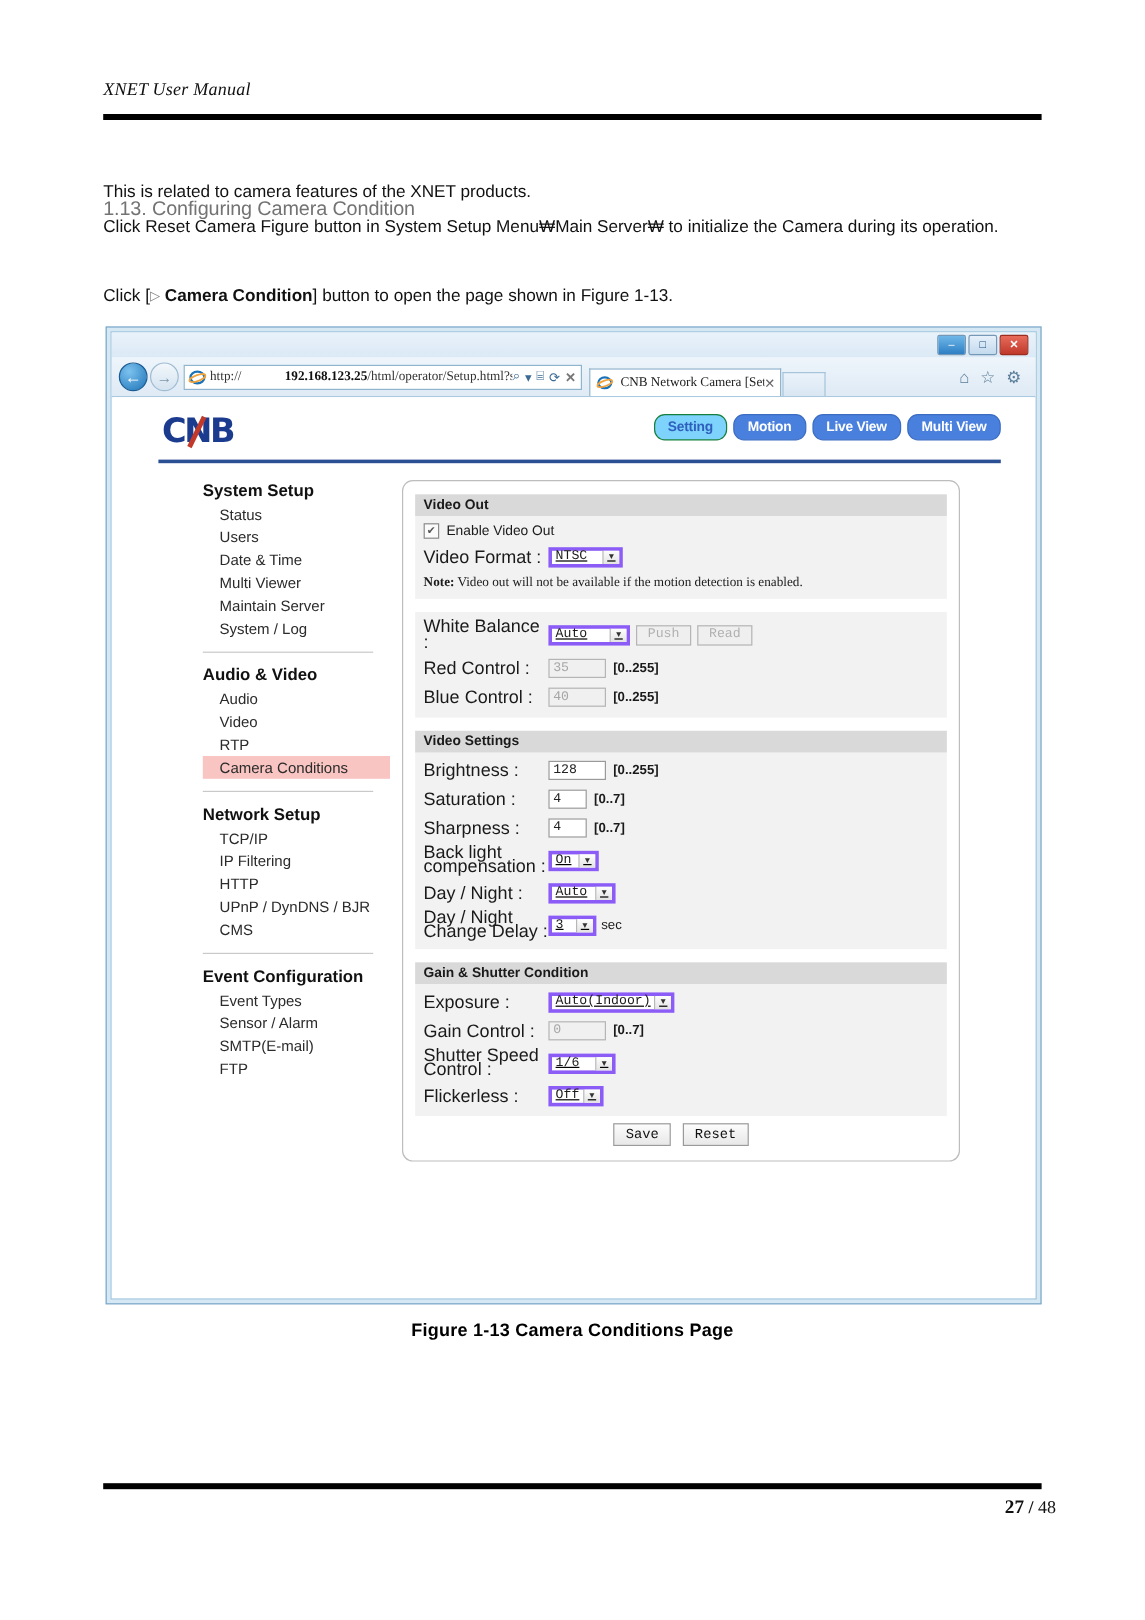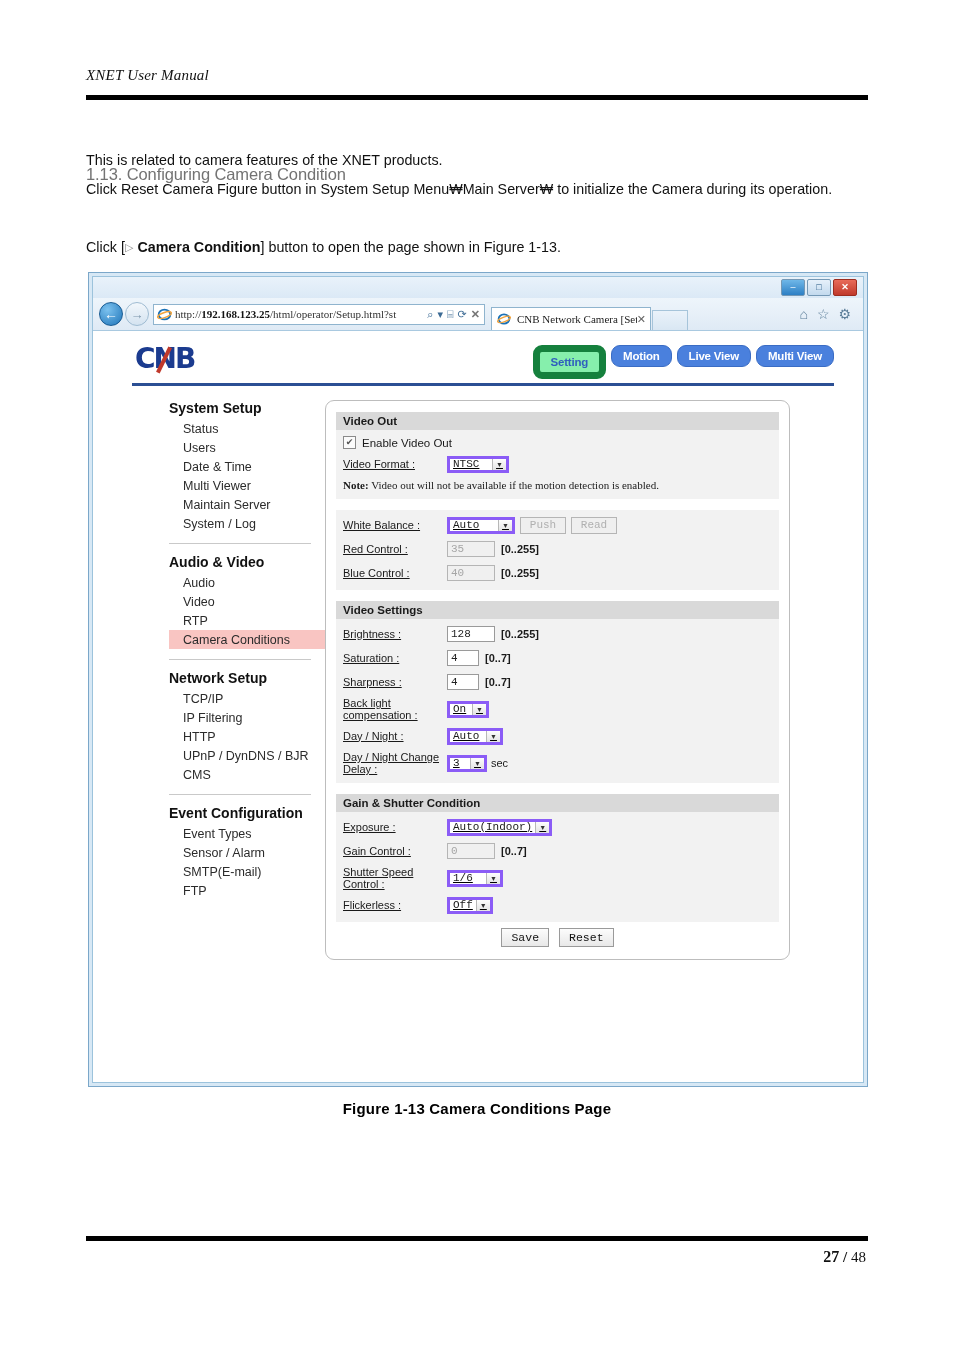--- a/index.html
+++ b/index.html
@@ -77,21 +77,21 @@
     position: absolute;
     left: 0; top: 1100px;
     width: 954px;
     text-align: center;
     font-size: 15px;
     font-weight: bold;
     letter-spacing: .2px;
   }
   .footer-page {
     position: absolute;
-    right: 88px; top: 1248px;
+    right: 74px; top: 1248px;
     font-size: 15px;
     font-family: "Liberation Serif", serif;
     color: #111;
   }
   .footer-page .cur { font-weight: bold; font-size: 16px; }
   .footer-page .sl { font-weight: bold; }
 
   
   .browser {
     position: absolute;
@@ -185,21 +185,21 @@
     margin: 0 3px 0 1px;
   }
   .urltext {
     font-size: 11px;
     font-family: "Liberation Serif", serif;
     color: #333;
     white-space: nowrap;
     overflow: hidden;
     flex: 1;
   }
-  .urltext b { color: #111; font-weight: bold; }
+  .urltext b { color: #111; font-weight: bold; padding-left: 36px; }
   .url-icons {
     display: flex; align-items: center; gap: 4px;
     font-size: 11px; color: #3b6a94;
     padding-right: 2px;
     flex: none;
   }
   .url-icons .x { color: #777; font-weight: bold; }
   .tab {
     width: 160px; height: 23px;
     margin-left: 6px;
@@ -280,23 +280,23 @@
     border-radius: 9px;
     font-size: 11.5px;
     font-weight: bold;
     color: #fff;
     background: #4a80dd;
     border: 1px solid #3a6cc4;
     display: flex; align-items: center; justify-content: center;
     letter-spacing: -0.2px;
   }
   .nbtn.active {
-    background: #86efac;
+    background: #7dd3fc;
     color: #2f5fbe;
-    border: 7px solid #15803d;
+    border: 1px solid #15803d;
   }
 
   .body-cols {
     display: flex;
     margin-top: 14px;
   }
   .sidebar {
     width: 156px;
     flex: none;
     margin-left: 75px;
@@ -317,20 +317,21 @@
   .side-item.active {
     background: #f9c5c2;
   }
   .side-sep {
     border-bottom: 1px solid #c9c9c9;
     margin: 10px 0 10px 0;
     width: 142px;
   }
 
   .panel {
+    margin-left: 10px;
     width: 465px;
     border: 1px solid #bdbdbd;
     border-radius: 9px;
     background: #fff;
     padding: 11px 10px 12px 10px;
     box-sizing: border-box;
   }
   .sec {
     background: #f2f2f2;
     margin-bottom: 11px;
@@ -346,26 +347,25 @@
     padding: 6px 7px 8px 7px;
   }
   .row {
     display: flex;
     align-items: center;
     margin-bottom: 6px;
     min-height: 18px;
   }
   .row:last-child { margin-bottom: 0; }
   .lbl {
-    font-size: 11px;
+    font-size: 15px;
     color: #1a1a1a;
     width: 104px;
     flex: none;
     line-height: 13px;
-    text-decoration: underline;
   }
   .lbl.two { line-height: 12px; }
   .ctl { display: flex; align-items: center; }
   .txtbox {
     height: 16px;
     border: 1px solid #9a9a9a;
     background: #fff;
     font-size: 11px;
     font-family: "Liberation Mono", monospace;
     color: #222;

